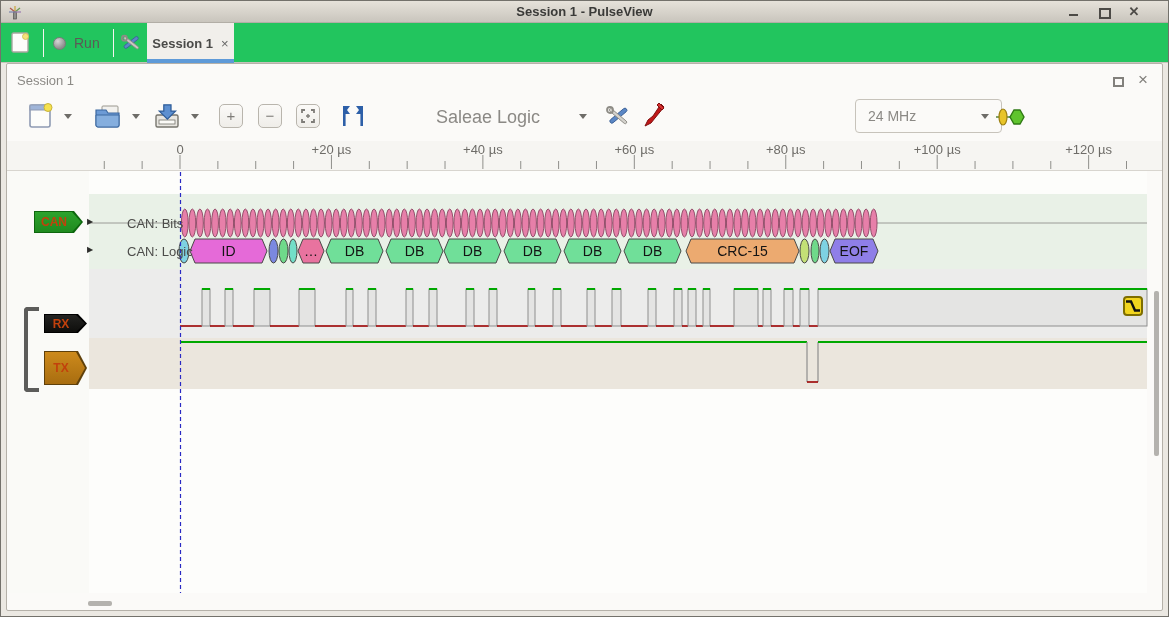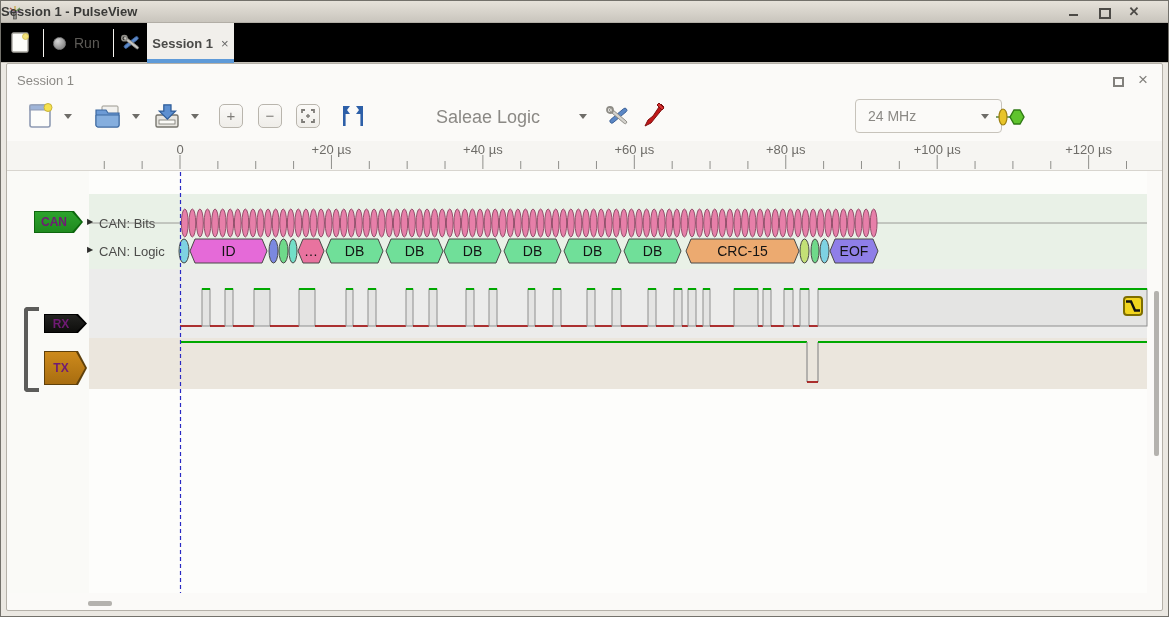--- a/index.html
+++ b/index.html
@@ -5,31 +5,31 @@
   * { margin:0; padding:0; box-sizing:border-box; }
   html,body { width:1169px; height:617px; overflow:hidden; }
   body { font-family:"Liberation Sans", sans-serif; background:#d9d5cd; position:relative; }
   .screen { position:absolute; left:0; top:0; width:1169px; height:617px;
             border:1px solid #73716b; background:#ebe8e2; }
 
   
   .titlebar { position:absolute; left:0; top:0; width:100%; height:22px;
     background:linear-gradient(#e6e2da,#c9c5bd); border-bottom:1px solid #b2aea6;
     display:flex; align-items:center; }
-  .titlebar .title { position:absolute; left:0; right:0; 
+  .titlebar .title { position:absolute; left:0; right:0; text-align:center;
     font-size:13px; font-weight:bold; color:#3a3a38; }
   .win-btns { position:absolute; right:28px; top:0; height:22px; display:flex; gap:18px; align-items:center; }
   .wb { width:12px; height:12px; position:relative; color:#4c4a46; }
   .wb-min:after { content:""; position:absolute; left:1px; bottom:2px; width:9px; height:2px; background:#4c4a46; }
   .wb-max:after { content:""; position:absolute; left:1px; top:2px; width:8px; height:7px; border:2px solid #4c4a46; }
   .wb-close { font-size:13px; font-weight:bold; line-height:12px; text-align:center; }
 
   
   .main-toolbar { position:absolute; left:0; top:22px; width:100%; height:40px;
-    background:#000000; border-bottom:1px solid #c6c2ba; }
+    background:#22c55e; border-bottom:1px solid #c6c2ba; }
   .tb-sep { position:absolute; top:6px; width:1px; height:28px; background:#d2cec6; border-right:1px solid #f6f4f0; }
   .run-btn { position:absolute; left:52px; top:5px; height:30px; display:flex; align-items:center; gap:8px;
     color:#5c5a56; font-size:14px; }
   .run-led { width:13px; height:13px; border-radius:50%;
     background:radial-gradient(circle at 35% 30%, #d6d6d6, #8e8e8e 70%); border:1px solid #7b7b7b; }
   .tab { position:absolute; left:146px; top:0; width:87px; height:40px; background:#f1efeb;
     display:flex; align-items:center; justify-content:center; gap:8px;
     font-size:13px; font-weight:bold; color:#4a4a48; }
   .tab .tab-underline { position:absolute; left:0; bottom:0; width:100%; height:4px; background:#5e9ad8; }
   .tab-close { font-size:13px; color:#666; font-weight:normal; }
@@ -53,27 +53,27 @@
   .combo .drop-arrow { position:static; margin-left:auto; }
   .device-label { position:absolute; left:435px; top:106px; font-size:18px; color:#8b8985; }
 
   
   .band { position:absolute; left:88px; width:1058px; }
   .label-col { position:absolute; left:6px; top:170px; width:82px; height:422px; background:#fafaf7; }
   .trace-bg { position:absolute; left:88px; top:170px; width:1058px; height:422px; background:#fdfdfb; }
   .ruler { position:absolute; left:6px; top:140px; width:1155px; height:30px;
     background:#f6f5f2; border-bottom:1px solid #d8d5cf; }
 
-  .tag { position:absolute; height:22px; color:#701a75; font-size:12px; font-weight:bold; }
+  .tag { position:absolute; height:22px; color:#c2410c; font-size:12px; font-weight:bold; }
   .tag .tag-border, .tag .tag-fill { position:absolute; inset:0;
     clip-path:polygon(0 0, calc(100% - 9px) 0, 100% 50%, calc(100% - 9px) 100%, 0 100%); }
   .tag .tag-fill { inset:1px 2px 1px 1px; }
   .tag .tag-text { position:absolute; inset:0 9px 0 0; display:flex; align-items:center; justify-content:center; }
 
-  .row-label { position:absolute; font-size:13px; color:#4c4c4a; }
+  .row-label { position:absolute; font-size:13px; color:#4c4c4a;margin-left:28px; }
   .expander { position:absolute; font-size:8px; color:#2e2e2c; }
 
   .bracket { position:absolute; left:23px; top:306px; width:15px; height:85px;
     border-left:4px solid #5c5c5a; border-top:4px solid #5c5c5a; border-bottom:4px solid #5c5c5a;
     border-radius:4px 0 0 4px; }
 
   .trigger-marker { position:absolute; left:1122px; top:295px; width:20px; height:20px;
     background:#f2d51e; border:2px solid #7e6e00; border-radius:4px; }
 
   .hscroll { position:absolute; left:87px; top:600px; width:24px; height:5px; background:#b4b2ae; border-radius:2px; }

